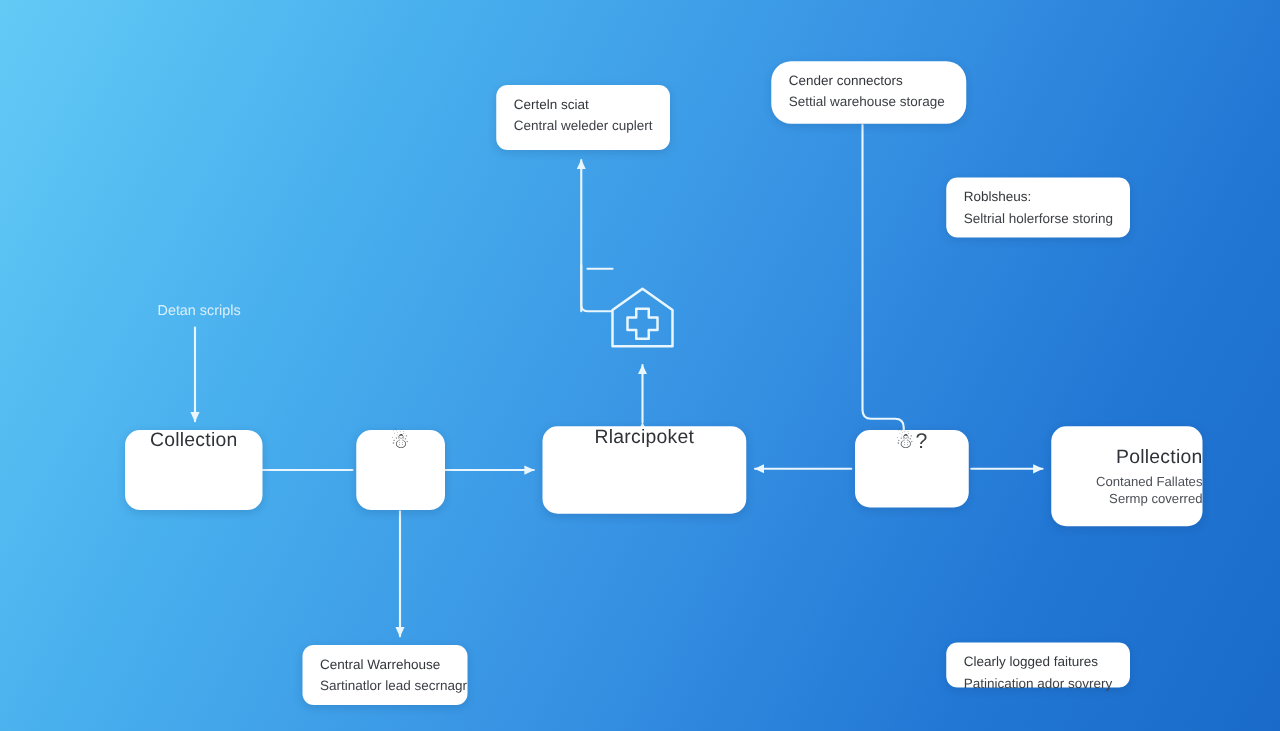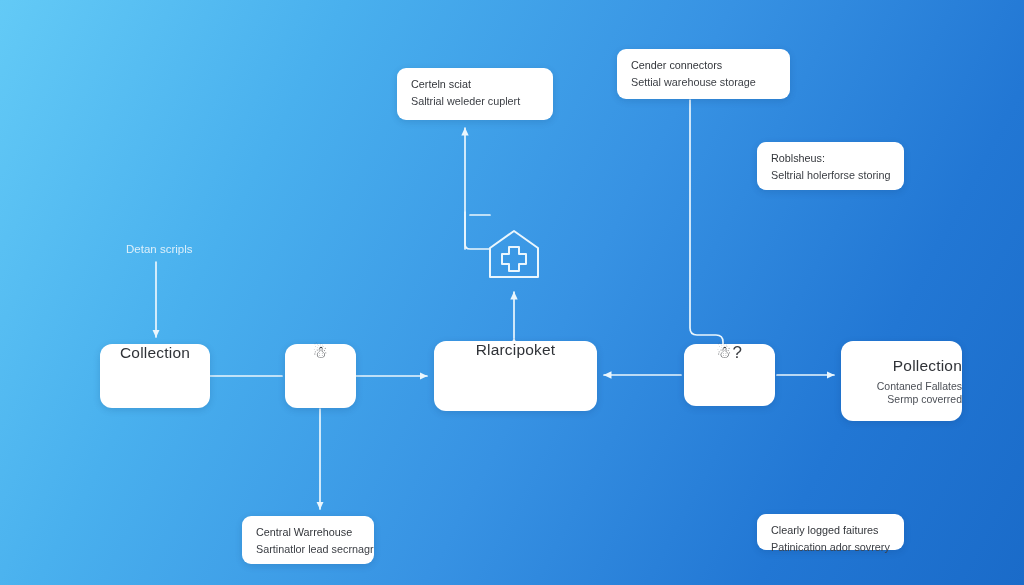--- a/index.html
+++ b/index.html
@@ -74,22 +74,22 @@
   .callout .line1 {
     color: #33363b;
     font-size: 10.8px;
     white-space: nowrap;
   }
   .callout .line2 {
     color: #3d4046;
     font-size: 10.8px;
     white-space: nowrap;
   }
-  #callout-top-center { left: 397px; top: 68px;  width: 156px; height: 52px; }
-  #callout-top-right  { left: 617px; top: 49px;  width: 173px; height: 50px; }
+  #callout-top-center { left: 397px; top: 68px;  width: 139px; height: 52px; }
+  #callout-top-right  { left: 617px; top: 49px;  width: 156px; height: 50px; border-radius: 16px; }
   #callout-mid-right  { left: 757px; top: 142px; width: 147px; height: 48px; }
   #callout-bot-left   { left: 242px; top: 516px; width: 132px; height: 48px; }
   #callout-bot-right  { left: 757px; top: 514px; width: 147px; height: 36px; }
 
   
   #label-source {
     position: absolute;
     left: 126px; top: 243px;
     color: #e8f4fb;
     font-size: 11.5px;
@@ -176,21 +176,21 @@
   </div>
 
   <div class="node" id="node-output">
     <div class="node-title">Pollection</div>
     <div class="node-sub">Contaned Fallates</div>
     <div class="node-sub tight">Sermp coverred</div>
   </div>
 
   <div class="callout" id="callout-top-center">
     <div class="line1">Certeln sciat</div>
-    <div class="line2">Saltrial weleder cuplert</div>
+    <div class="line2">Central weleder cuplert</div>
   </div>
 
   <div class="callout" id="callout-top-right">
     <div class="line1">Cender connectors</div>
     <div class="line2">Settial warehouse storage</div>
   </div>
 
   <div class="callout" id="callout-mid-right">
     <div class="line1">Roblsheus:</div>
     <div class="line2">Seltrial holerforse storing</div>

